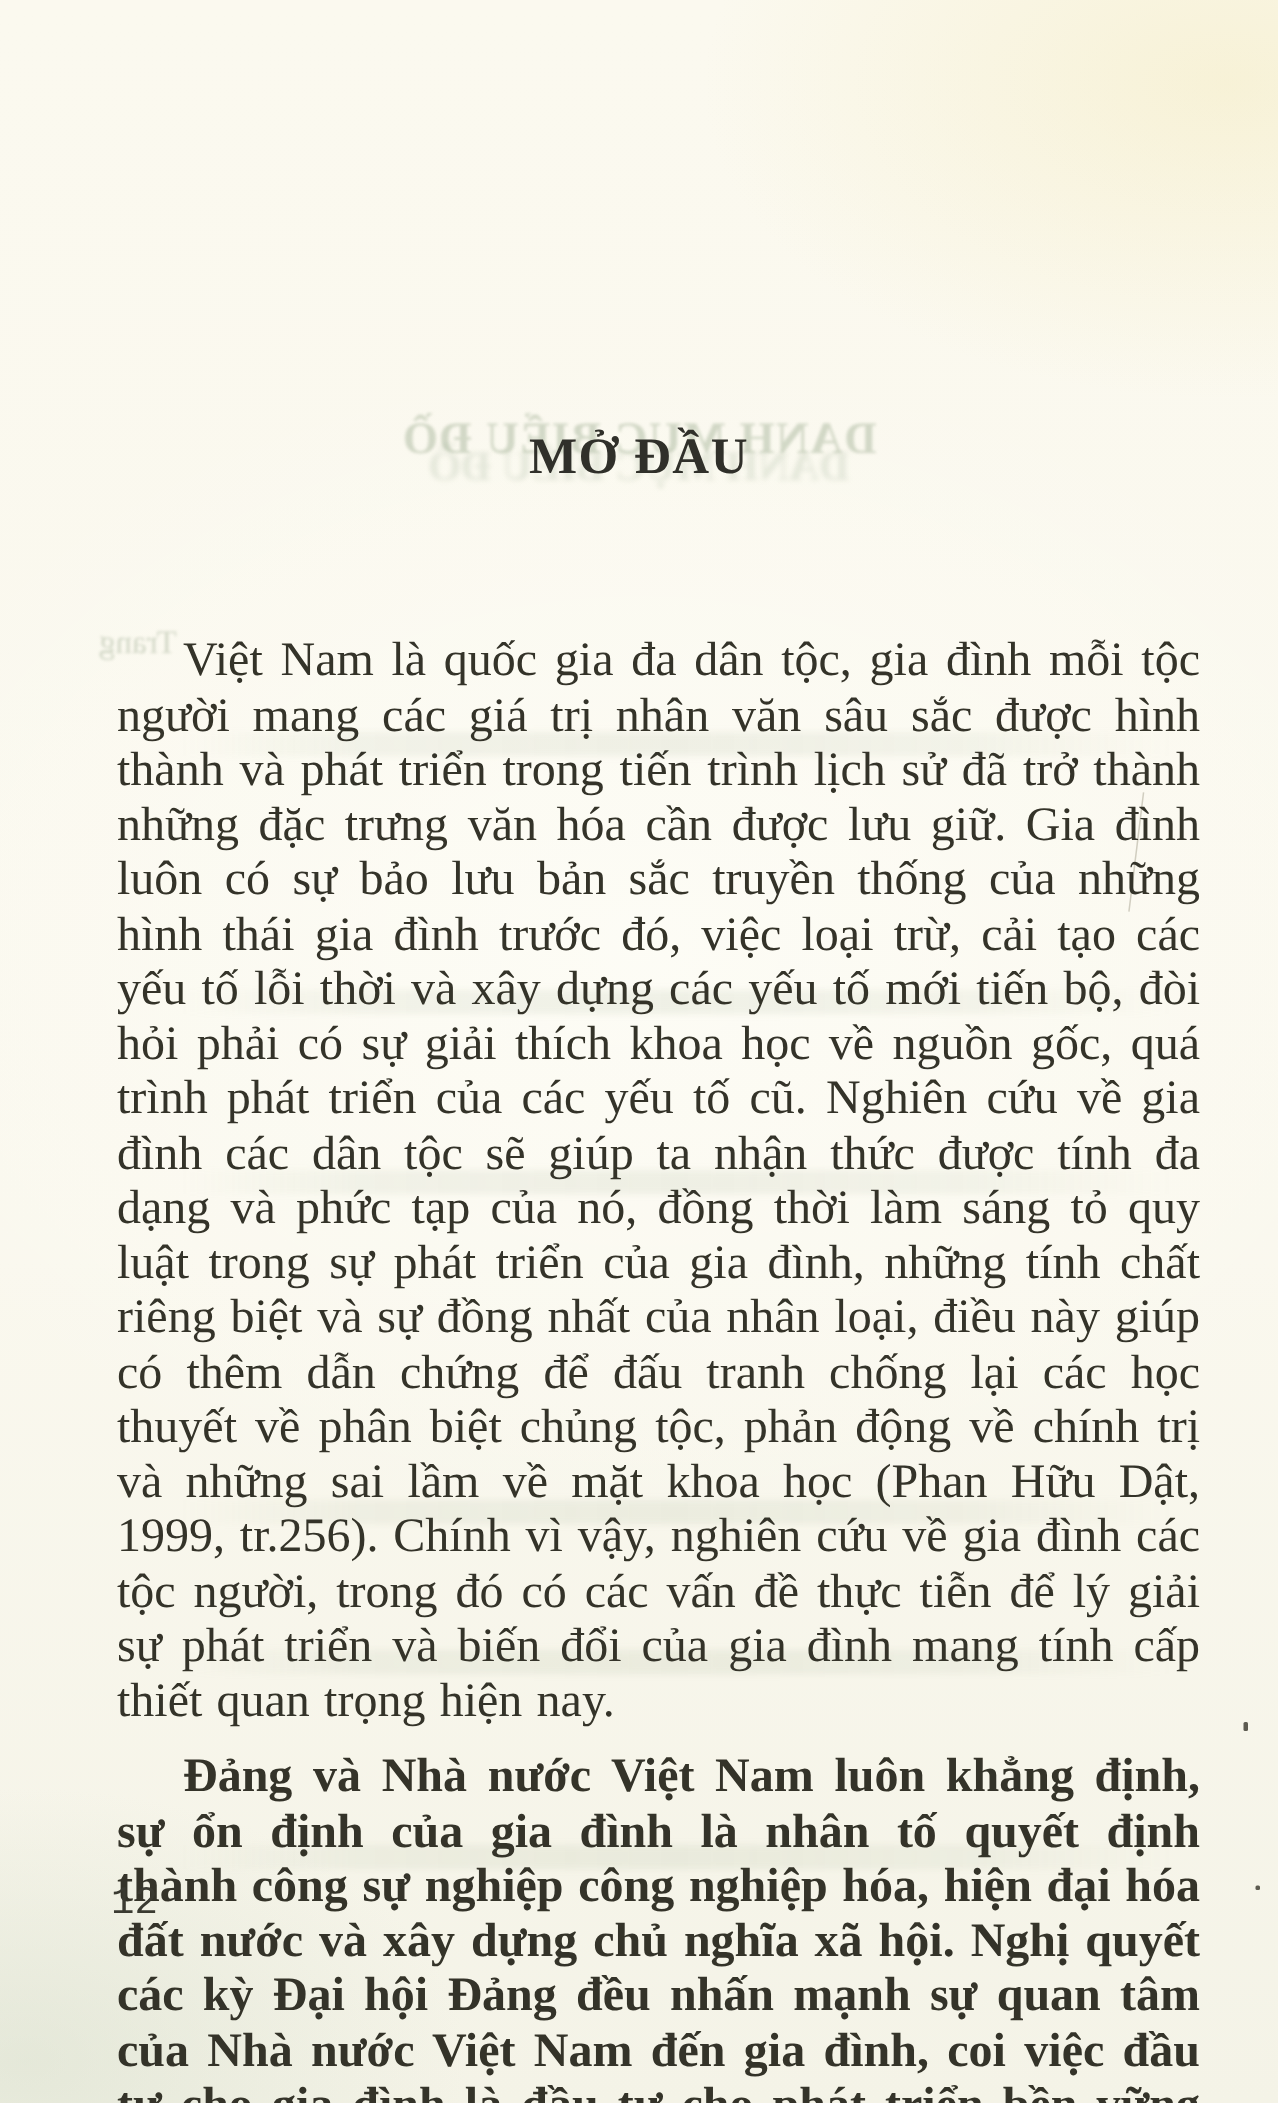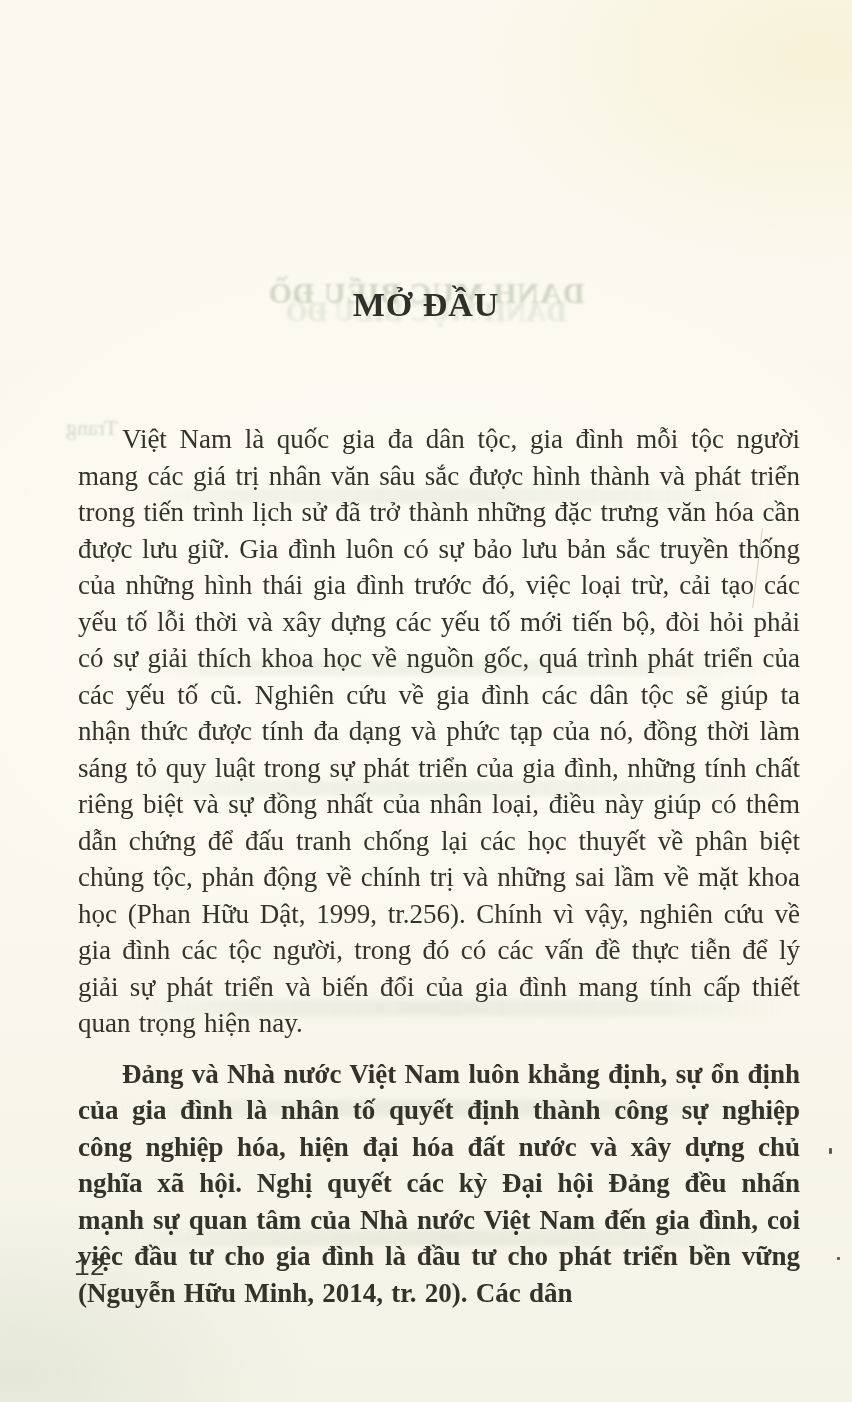--- a/index.html
+++ b/index.html
@@ -85,21 +85,21 @@
 
   .body-text {
     position: absolute;
     left: 78px;
     top: 421px;
     width: 722px;
     z-index: 2;
   }
   .body-text p {
     margin: 0;
-    font-size: 27px;
+    font-size: 32px;
     line-height: 36.5px;
     text-align: justify;
     text-indent: 44px;
     word-spacing: 1.5px;
     color: #343329;
   }
   .body-text p + p { margin-top: 14px; font-weight: bold; }
 
   .page-number {
     position: absolute;

